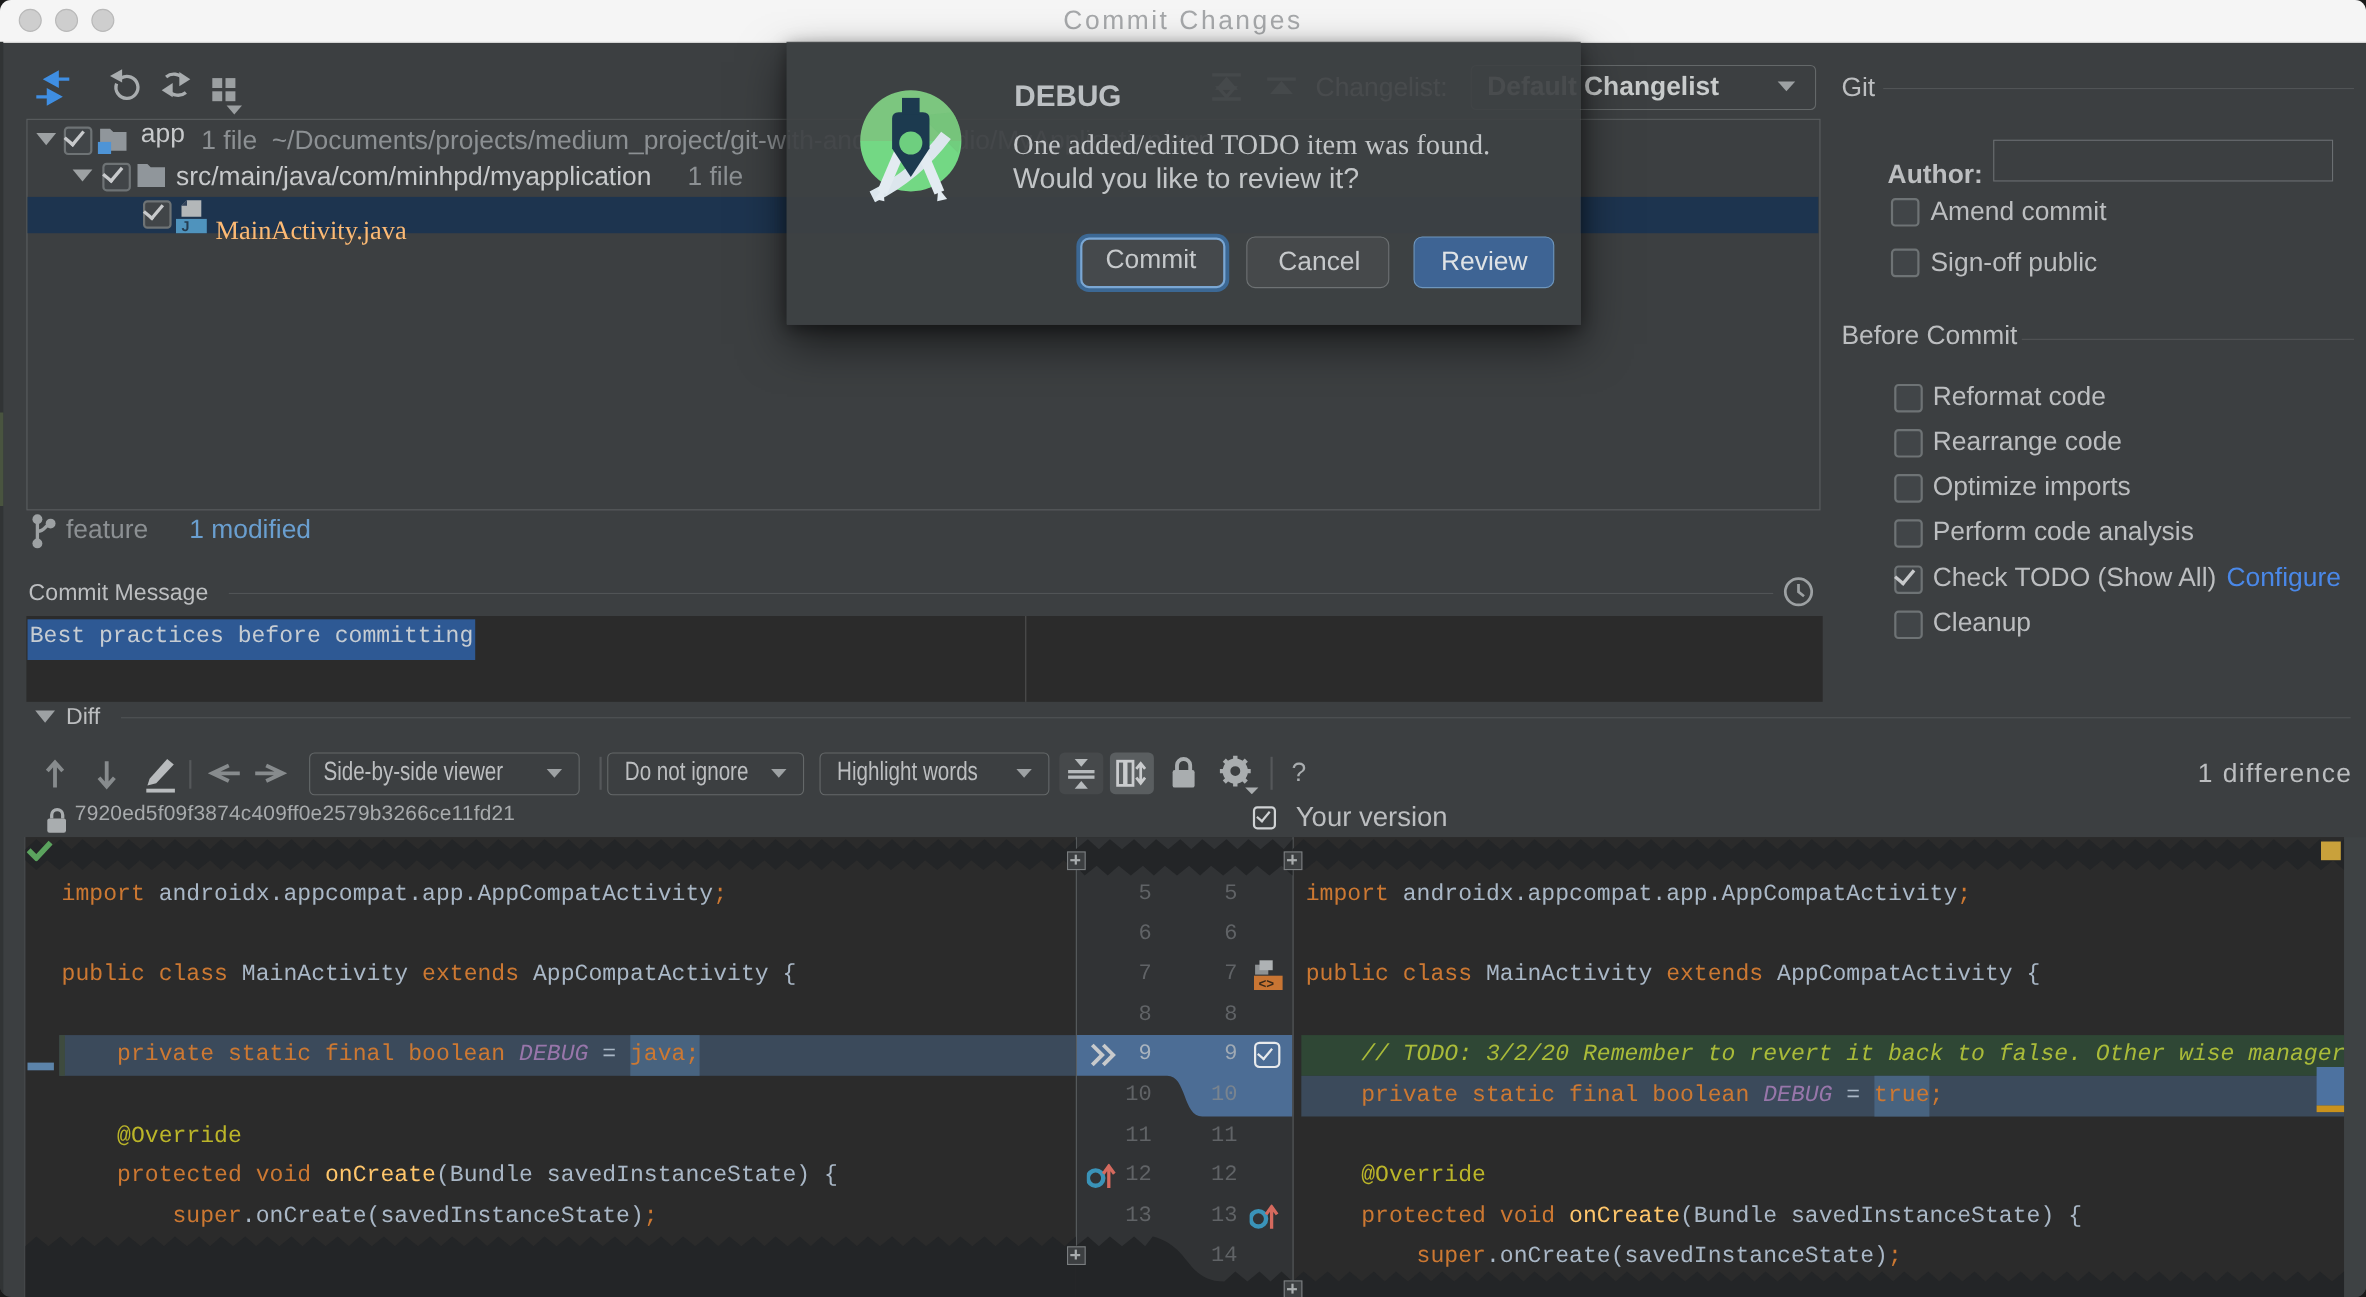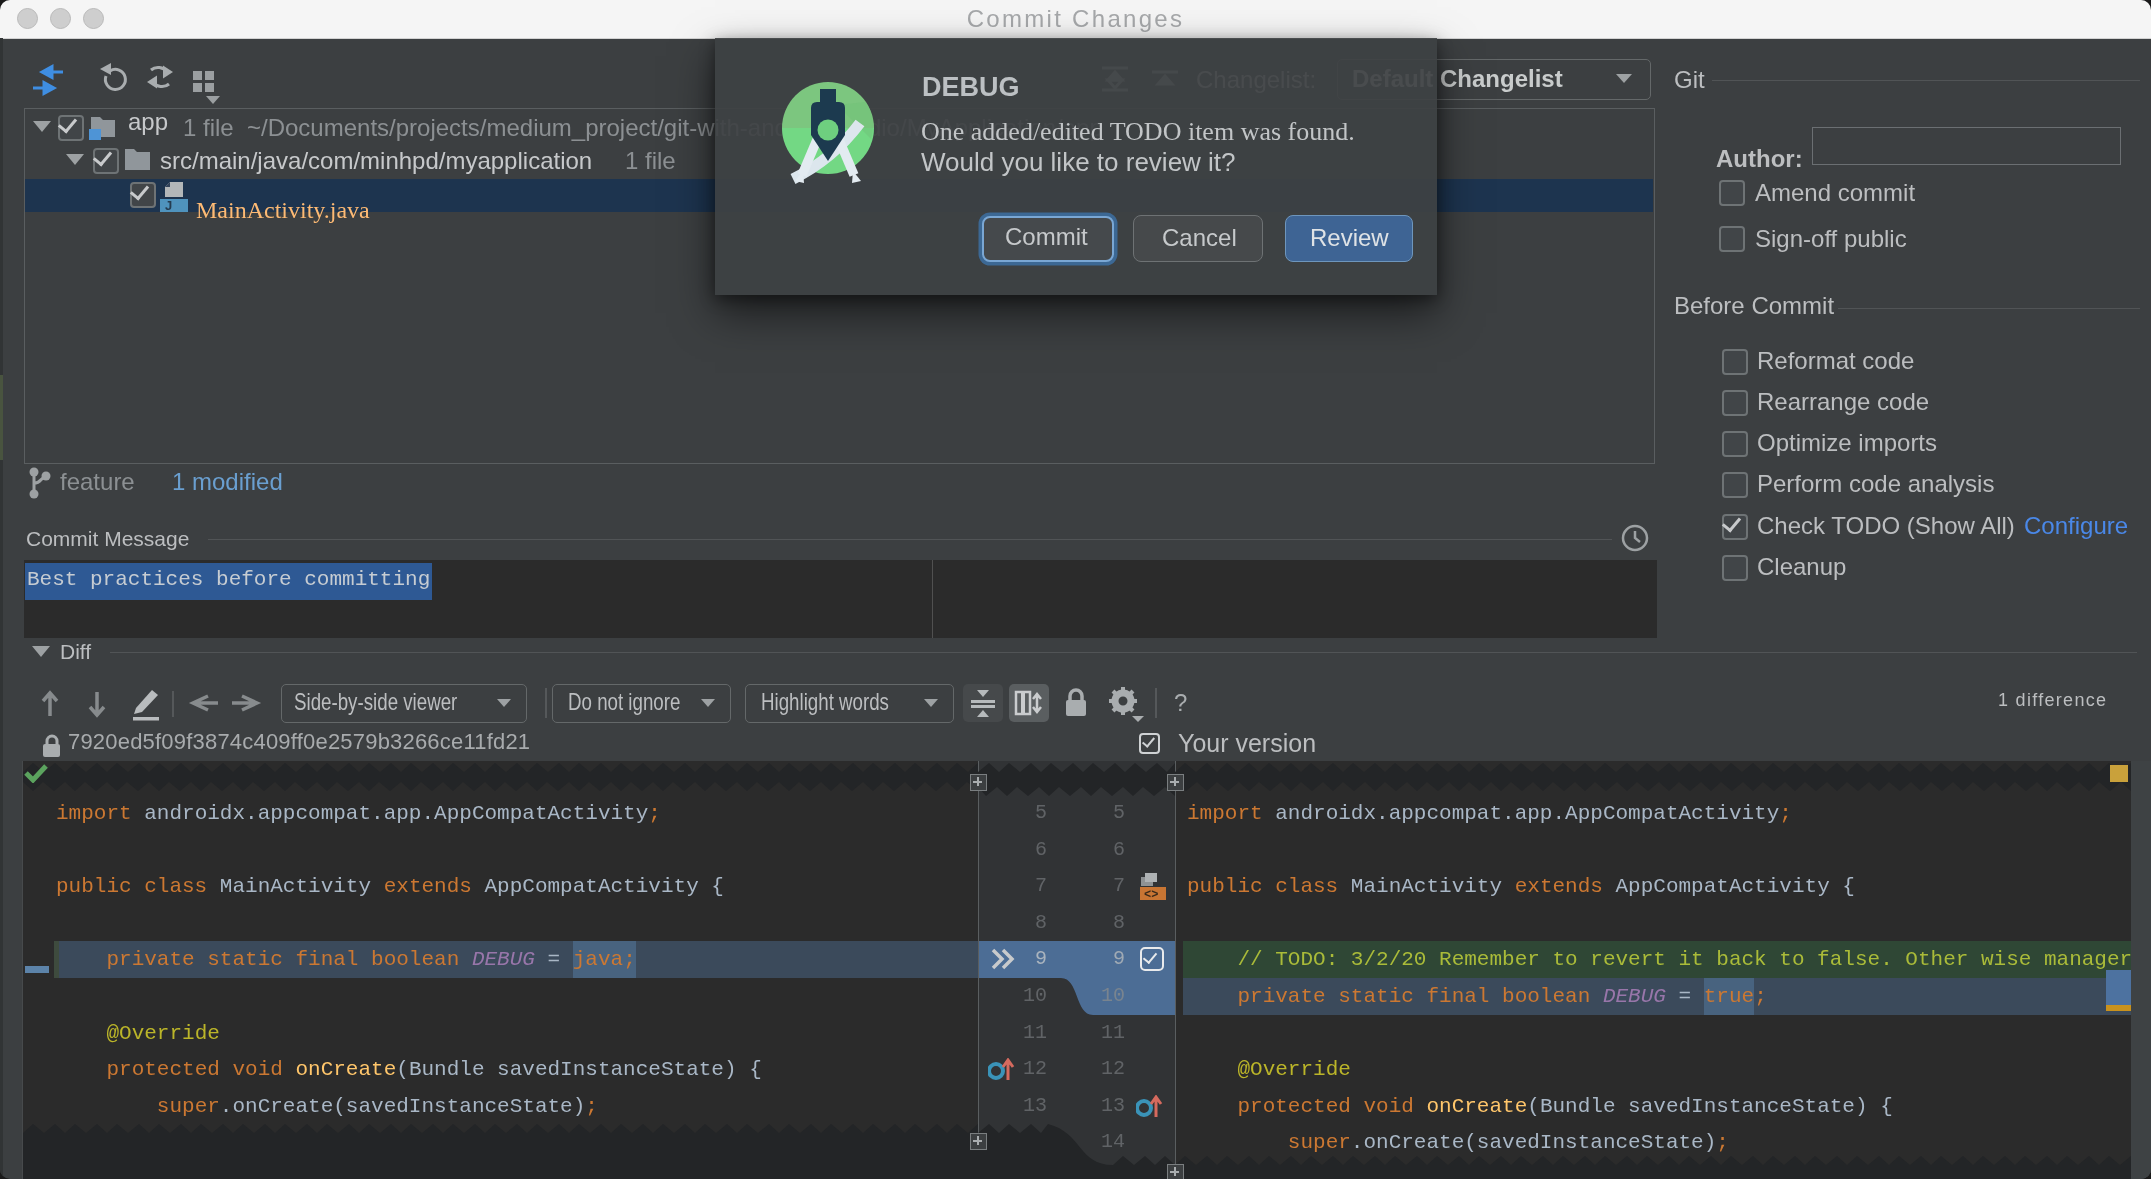--- a/index.html
+++ b/index.html
@@ -12,21 +12,21 @@
 .txt{color:#bcbec0;font-size:24px;white-space:pre;}
 .t21{font-size:21px;}
 .clab{font-size:24px;transform:scaleX(0.78);transform-origin:0 50%;}
 .grey{color:#8c9093;}
 .hline{height:1px;background:#515456;}
 .mono{font-family:"Liberation Mono",monospace;}
 .combo{border:1px solid #646869;border-radius:5px;}
 .carr{width:0;height:0;border-left:8px solid transparent;border-right:8px solid transparent;border-top:9px solid #9da1a3;}
 .code{font-family:"Liberation Mono",monospace;font-size:21px;line-height:37px;white-space:pre;}
 .kw{color:#cc7832;}.pl{color:#a9b7c6;}.cn{color:#9876aa;font-style:italic;}
-.an{color:#bbb529;}.fn{color:#ffc66b;}.todo{color:#aabb39;}
+.an{color:#bbb529;}.fn{color:#ffc66b;}.todo{color:#aabb39;font-style:italic;}
 .num{font-family:"Liberation Mono",monospace;font-size:20px;color:#606366;text-align:right;}
 </style></head><body>
 <div id="win">
 
 <div class="abs tb"></div>
     <div class="abs tl" style="left:17px;"></div>
     <div class="abs tl" style="left:50px;"></div>
     <div class="abs tl" style="left:83px;"></div>
     <div class="abs title">Commit Changes</div>
     <div class="abs" style="left:0;top:38px;width:3px;height:1141px;background:#313435;"></div>
@@ -206,26 +206,26 @@
 <line x1="7" y1="5" x2="11" y2="9"></line>
           <line x1="23" y1="21" x2="27" y2="25"></line>
 <line x1="27" y1="5" x2="23" y2="9"></line>
           <line x1="11" y1="21" x2="7" y2="25"></line>
         </g>
 <polygon points="26,30 38,30 32,36"></polygon>
       </g>
     </svg>
     <div class="abs" style="left:1155px;top:688px;width:2px;height:30px;background:#55585a;"></div>
     <div class="abs txt" style="left:1174px;top:689px;font-size:24px;color:#a9adaf;">?</div>
-    <div class="abs txt" style="left:1998px;top:690px;font-size:18px;letter-spacing:1.3px;">1 difference</div>
+    <div class="abs txt" style="left:1998px;top:690px;font-size:24px;letter-spacing:1.3px;">1 difference</div>
     <svg class="abs" style="left:40px;top:733px;" width="24" height="26" viewBox="0 0 24 26">
 <rect x="3" y="11" width="17" height="13" rx="2" fill="#a9adaf"></rect>
 <path d="M7 11 v-3 a5 5 0 0 1 10 0 v3" stroke="#a9adaf" stroke-width="3" fill="none"></path>
     </svg>
-    <div class="abs txt" style="left:68px;top:729px;font-size:22px;letter-spacing:0.2px;color:#a8abad;">7920ed5f09f3874c409ff0e2579b3266ce11fd21</div>
+    <div class="abs txt" style="left:68px;top:729px;font-size:19px;letter-spacing:0.2px;color:#a8abad;">7920ed5f09f3874c409ff0e2579b3266ce11fd21</div>
     <div class="abs" style="left:1139px;top:733px;width:17px;height:17px;border:2px solid #cfd2d4;border-radius:4px;">
       <div class="abs" style="left:4px;top:0px;width:5px;height:10px;border:solid #cfd2d4;border-width:0 2.5px 2.5px 0;transform:rotate(40deg);"></div>
     </div>
     <div class="abs txt" style="left:1178px;top:729px;font-size:25px;">Your version</div>
 <div class="abs" style="left:23px;top:761px;width:2108px;height:418px;background:#2b2b2b;"></div>
     <div class="abs" style="left:22px;top:761px;width:1px;height:418px;background:#474a4c;"></div>
     <div class="abs" style="left:978px;top:761px;width:197px;height:418px;background:#313335;"></div>
     <div class="abs" style="left:2131px;top:761px;width:20px;height:418px;background:#3e4244;"></div>
     <div class="abs" style="left:54px;top:941px;width:924px;height:37px;background:#3b4a5b;"></div>
     <div class="abs" style="left:54px;top:941px;width:5px;height:37px;background:#3e4b3e;"></div>

